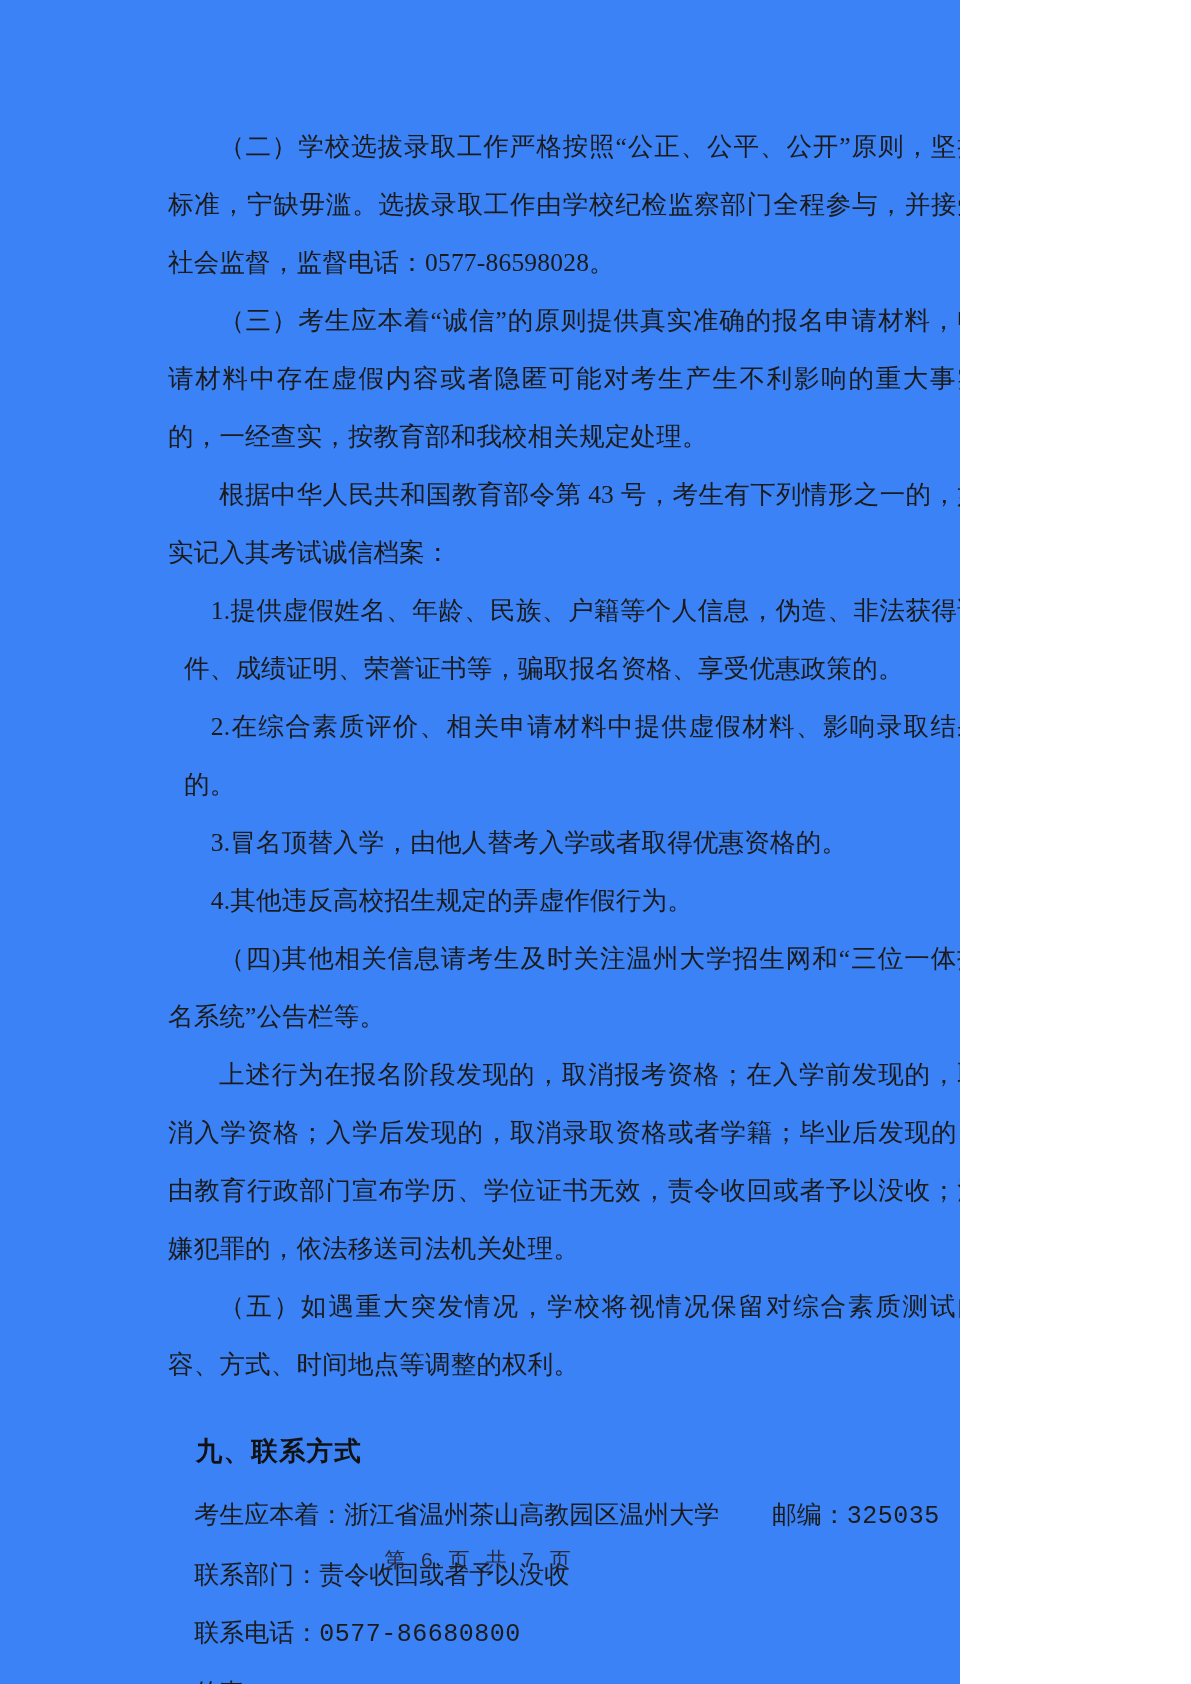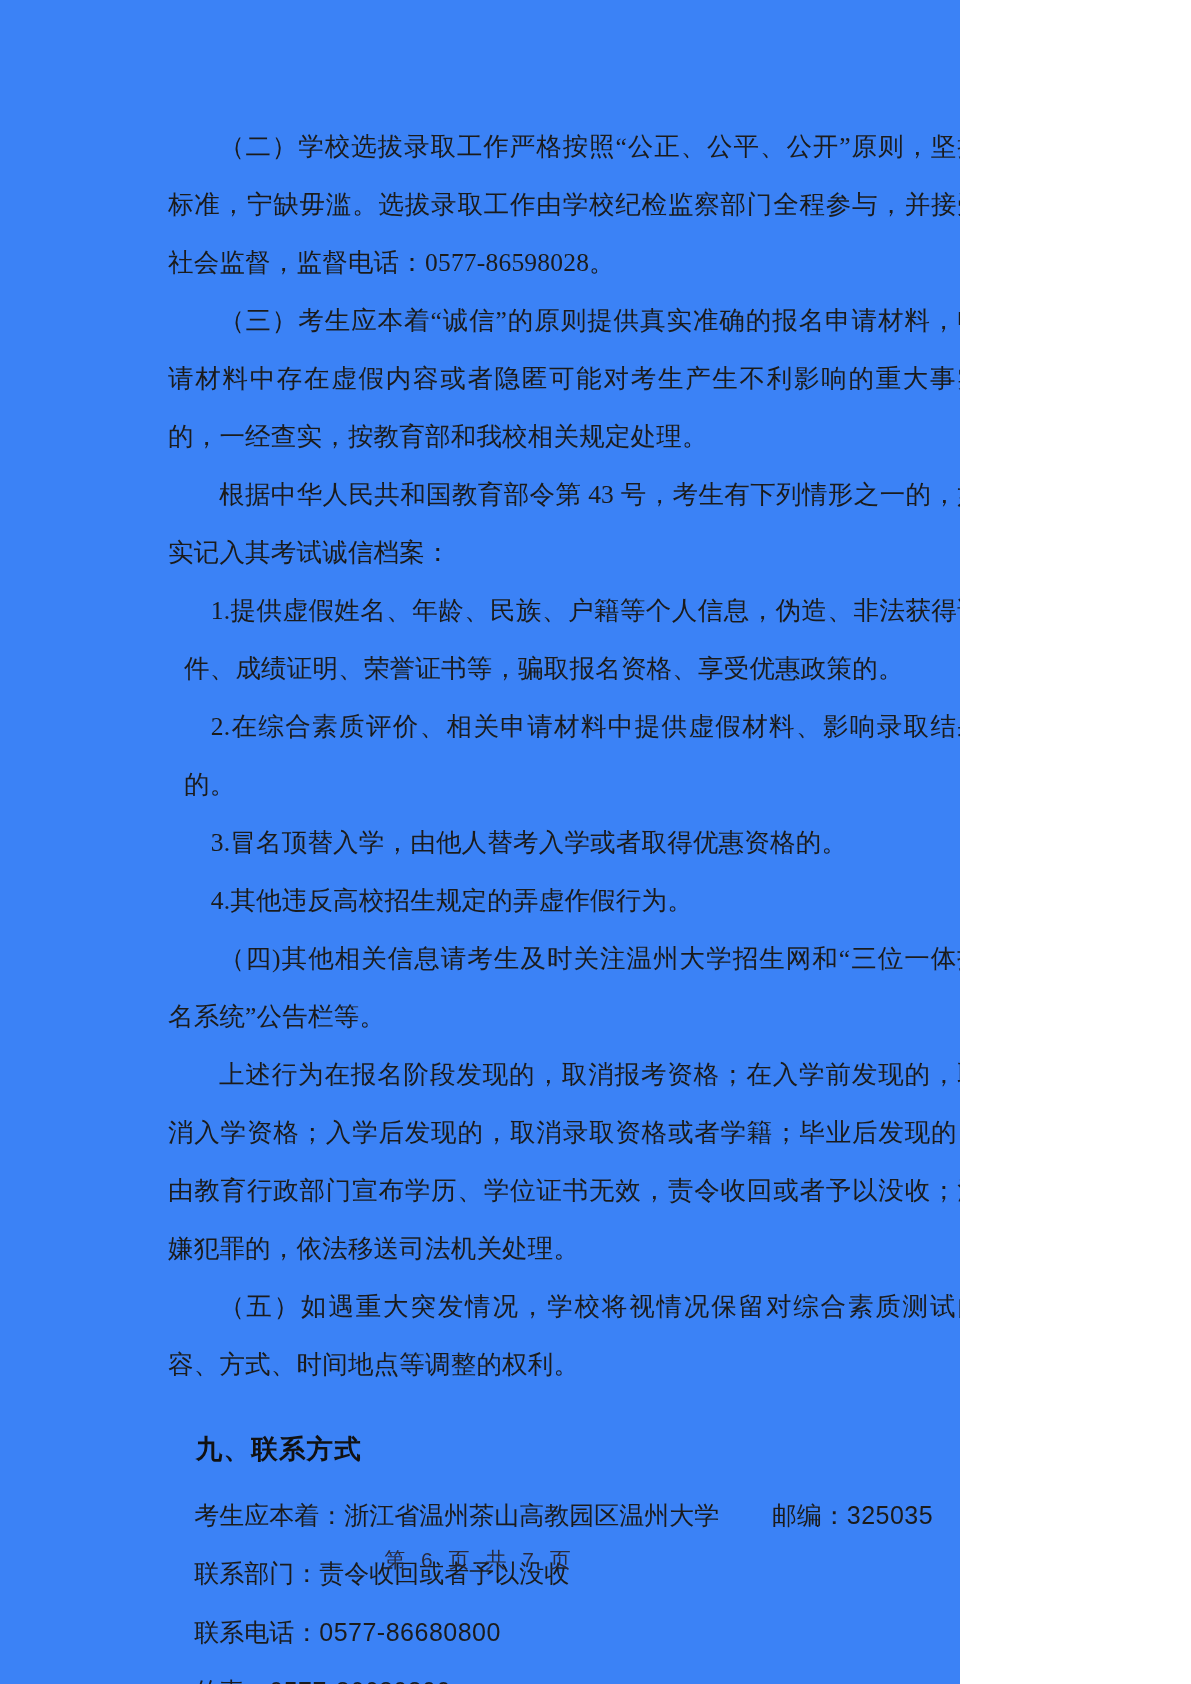--- a/index.html
+++ b/index.html
@@ -41,37 +41,37 @@
   p.indent-1 { text-indent: 1.05em; margin-left: 16px; }
 
   h2.section-heading {
     margin: 28px 0 6px 0;
     font-size: 26.5px;
     line-height: 58px;
     font-weight: bold;
     text-indent: 1.05em;
     letter-spacing: 1.2px;
     color: #111111;
-    font-family: Liberation Mono, monospace;
+    font-family: Liberation Serif, serif;
   }
 
   .contact-list {
     margin: 4px 0 0 0;
     padding: 0;
     list-style: none;
   }
   .contact-list li {
     font-size: 25px;
     line-height: 58px;
     text-indent: 1.05em;
     color: #1b1b1b;
     white-space: nowrap;
   }
   .num {
-    font-family: Liberation Sans, sans-serif;
+    font-family: Liberation Mono, monospace;
     letter-spacing: 0.5px;
   }
   .gap-wide { display: inline-block; width: 2.1em; }
 
   .page-footer {
     position: absolute;
     left: 0;
     right: 0;
     top: 1546px;
     text-align: center;

